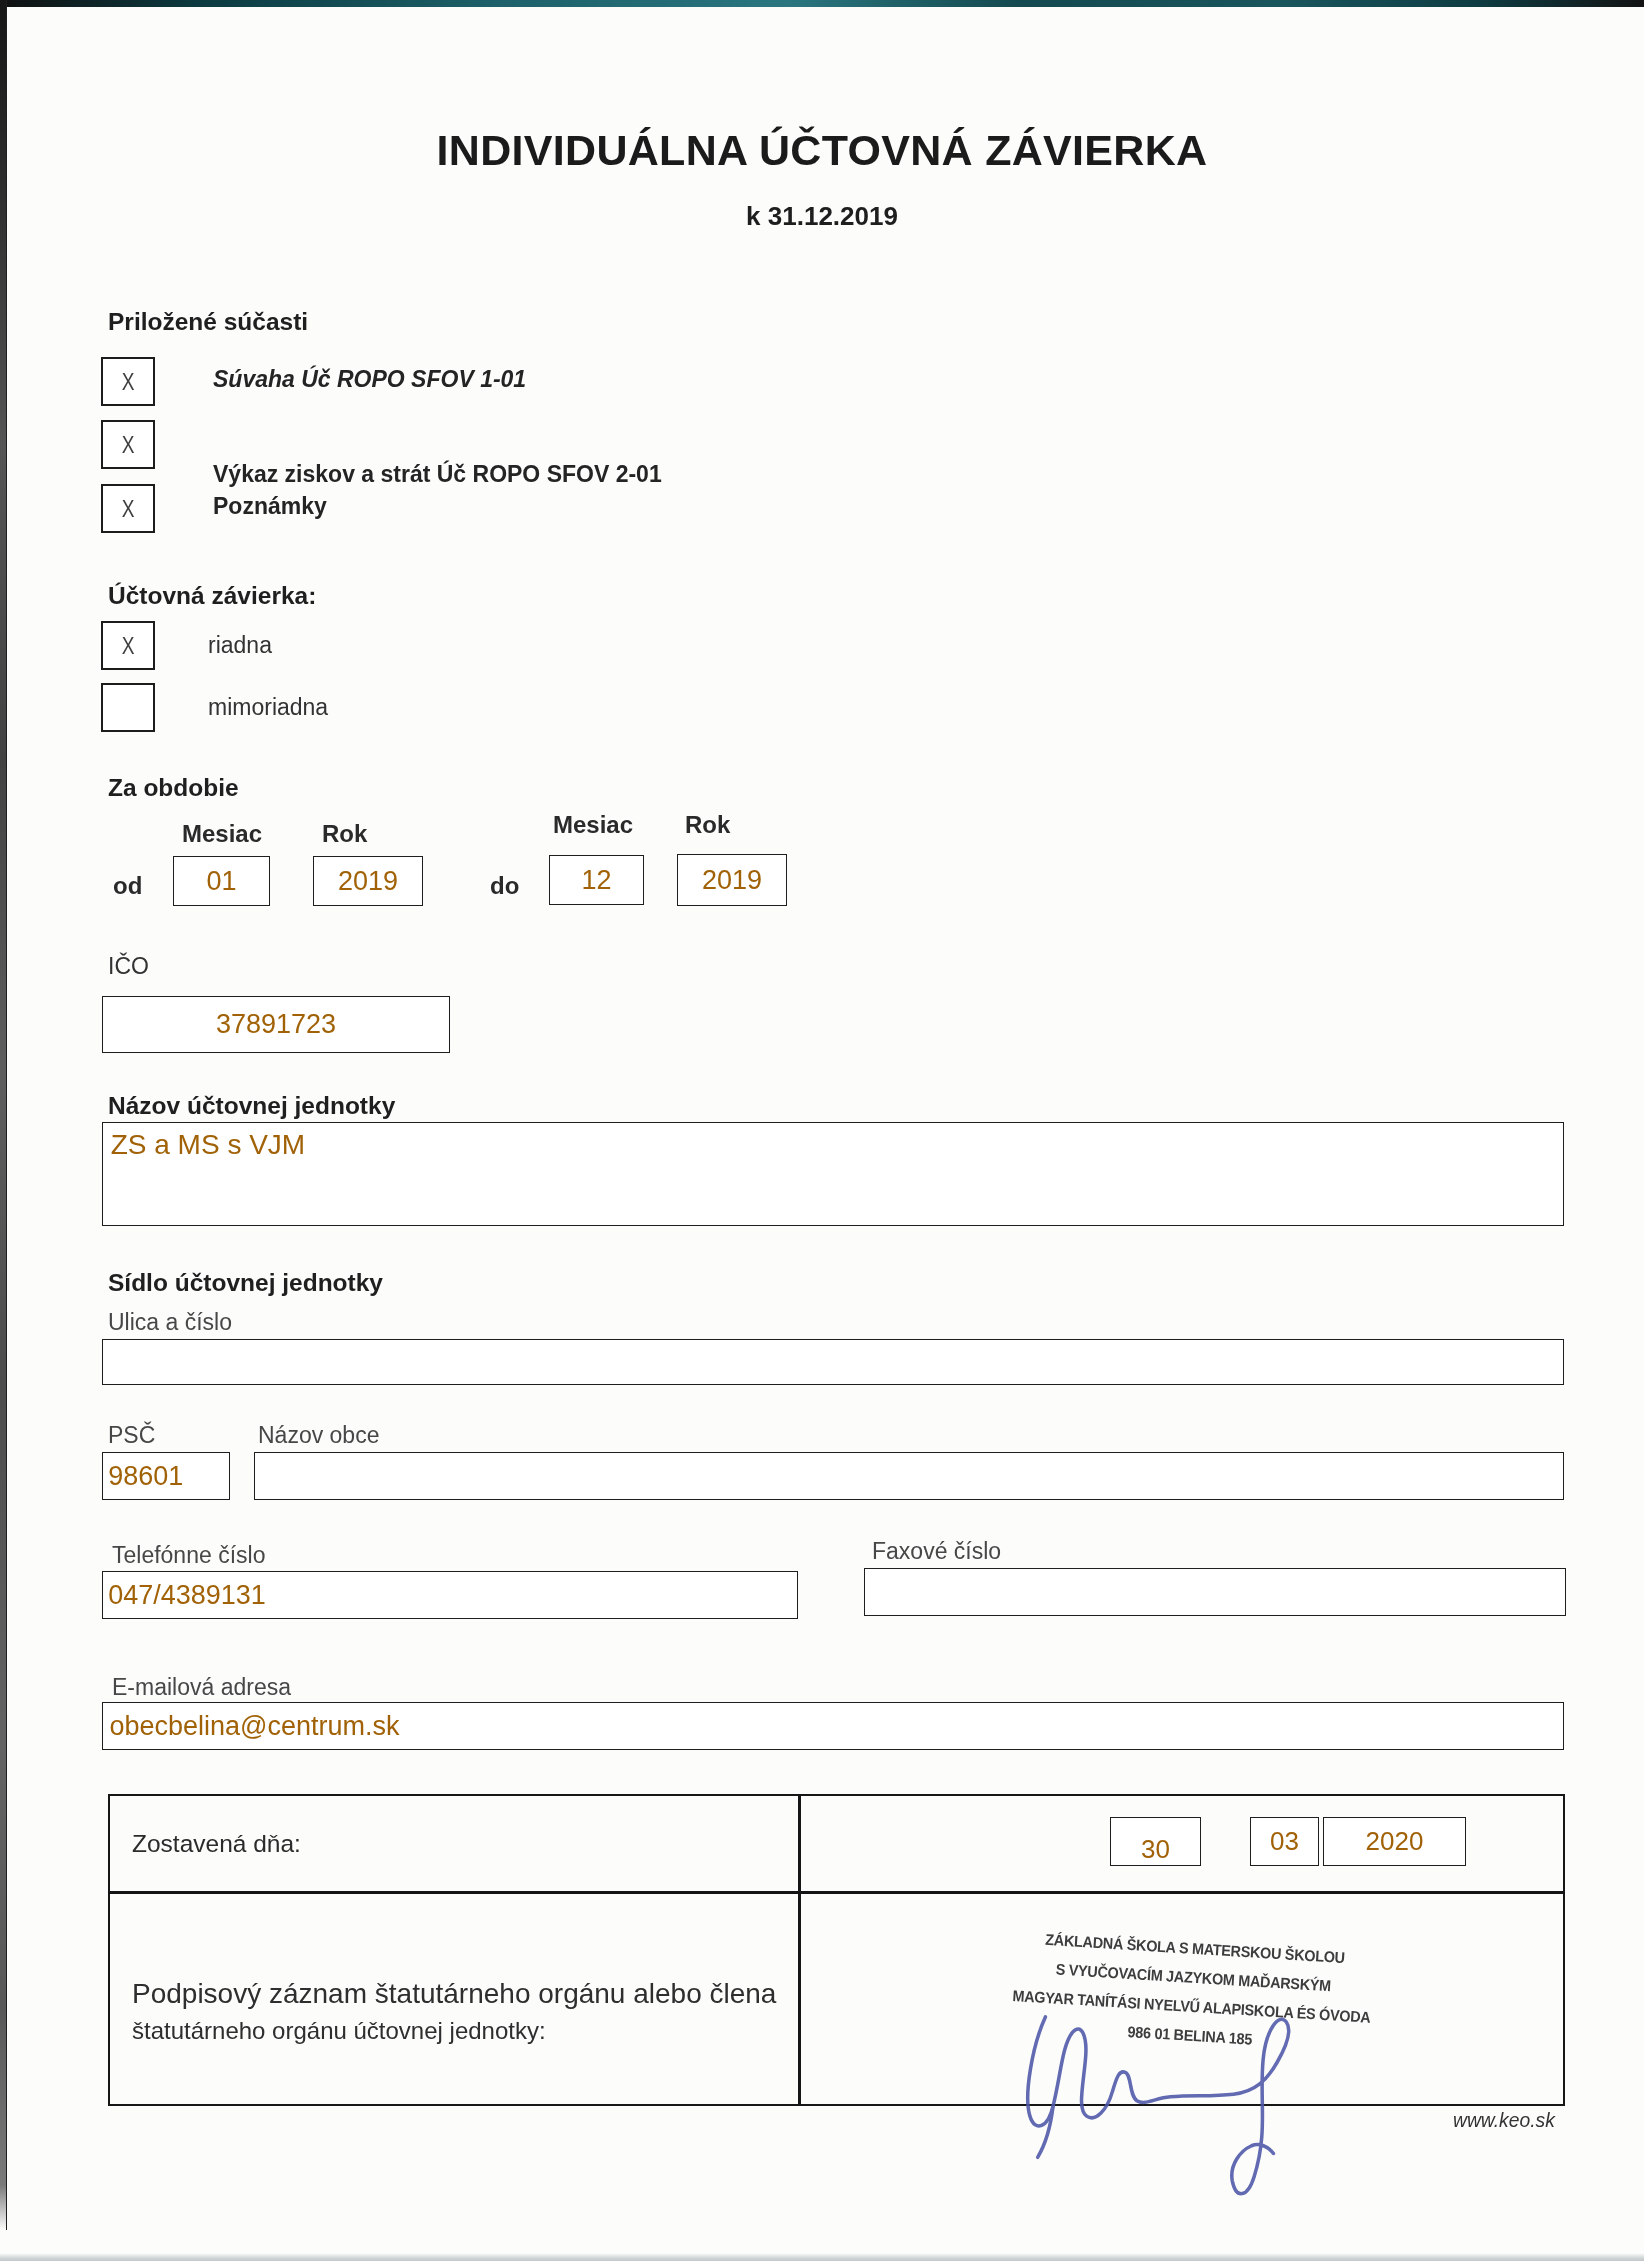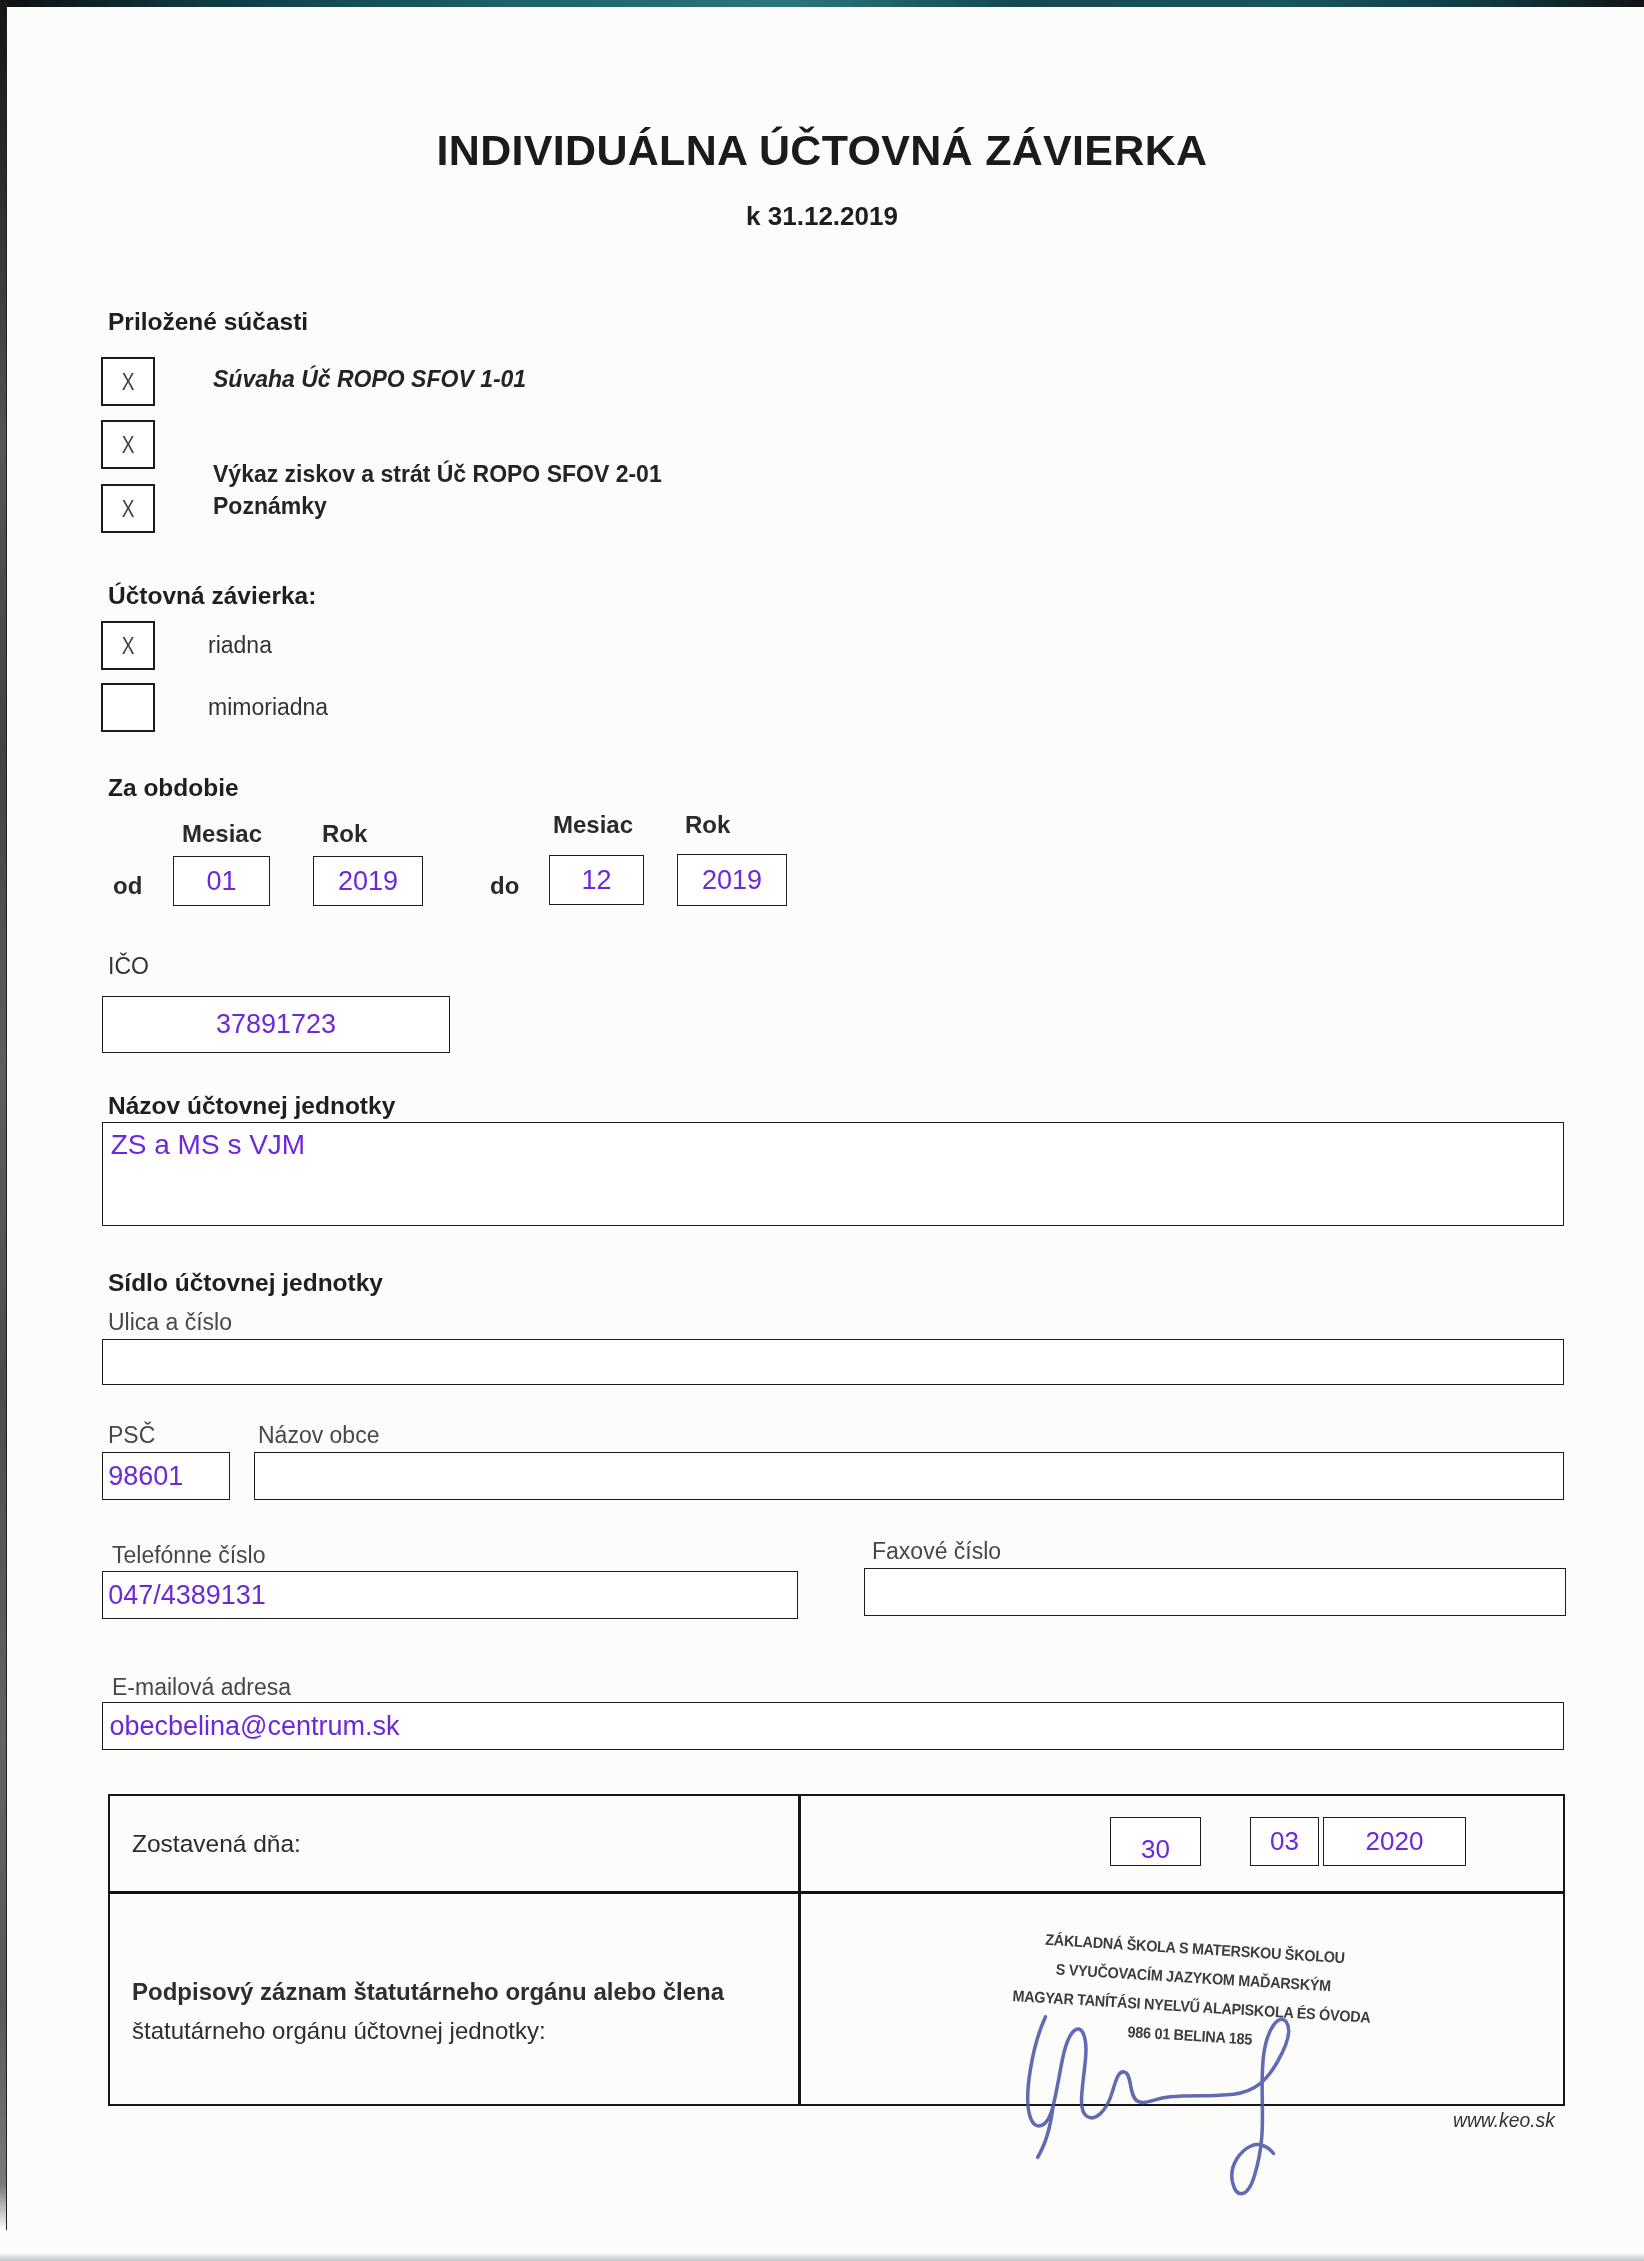--- a/index.html
+++ b/index.html
@@ -18,21 +18,21 @@
   .scan-bottom{left:0;top:2253px;width:1644px;height:8.4px;
     background:linear-gradient(180deg,rgba(200,205,207,0) 0%,#ccd1d3 70%,#c3c9cb 100%);}
   
   .title{width:1644px;text-align:center;font-size:43px;font-weight:bold;color:#1b1b1b;letter-spacing:0.3px;}
   .subtitle{width:1644px;text-align:center;font-size:26px;font-weight:bold;color:#1e1e1e;}
   .h{font-size:24.5px;font-weight:bold;color:#1f1f1f;white-space:nowrap;}
   .lbl{font-size:23px;font-weight:normal;color:#474747;white-space:nowrap;}
   .itm{font-size:23px;font-weight:bold;color:#242424;white-space:nowrap;}
   .opt{font-size:23px;font-weight:normal;color:#333;white-space:nowrap;}
   .smallb{font-size:24px;font-weight:bold;color:#2a2a2a;white-space:nowrap;}
-  .val{font-size:27px;color:#6d28d9;white-space:nowrap;}
+  .val{font-size:27px;color:#a16207;white-space:nowrap;}
   
   .cb{width:50px;height:45px;border:2.6px solid #1c1c1c;background:#fff;
       display:flex;align-items:center;justify-content:center;}
   .cb .x{font-size:24.5px;color:#3f3f3f;transform:scaleX(0.78);font-weight:400;}
   .fbox{border:1.9px solid #1e1e1e;background:#fff;box-sizing:border-box;}
   .cbox{display:flex;align-items:center;justify-content:center;}
   .lpad{display:flex;align-items:center;padding-left:7.7px;}
   
   .sigtable{left:108px;top:1794px;width:1457px;height:312px;border:2.6px solid #161616;box-sizing:border-box;background:transparent;}
   .vdiv{left:798px;top:1794px;width:2.6px;height:312px;background:#161616;}
@@ -152,21 +152,21 @@
   <div class="abs fbox cbox" style="left:1110px;top:1817px;width:91px;height:49px;align-items:flex-end;">
     <span class="val" style="font-size:26px;">30</span>
   </div>
   <div class="abs fbox cbox" style="left:1250px;top:1817px;width:69px;height:49px;justify-content:center;">
     <span class="val" style="font-size:26px;">03</span>
   </div>
   <div class="abs fbox cbox" style="left:1323px;top:1817px;width:143px;height:49px;">
     <span class="val" style="font-size:26px;">2020</span>
   </div>
 
-  <div class="abs" style="left:132px;top:1978px;font-size:24px;color:#2e2e2e;font-weight:bold;">Podpisový záznam štatutárneho orgánu alebo člena</div>
+  <div class="abs" style="left:132px;top:1978px;font-size:28px;color:#2e2e2e;">Podpisový záznam štatutárneho orgánu alebo člena</div>
   <div class="abs" style="left:132px;top:2017px;font-size:24px;color:#2e2e2e;">štatutárneho orgánu účtovnej jednotky:</div>
 
   <div class="abs stamp">
     <div>ZÁKLADNÁ ŠKOLA S MATERSKOU ŠKOLOU</div>
     <div>S VYUČOVACÍM JAZYKOM MAĎARSKÝM</div>
     <div>MAGYAR TANÍTÁSI NYELVŰ ALAPISKOLA ÉS ÓVODA</div>
     <div>986 01 BELINA 185</div>
   </div>
 
   <svg class="abs sigink" style="left:999px;top:2005px;" width="335" height="181" viewBox="0 0 520 280">

